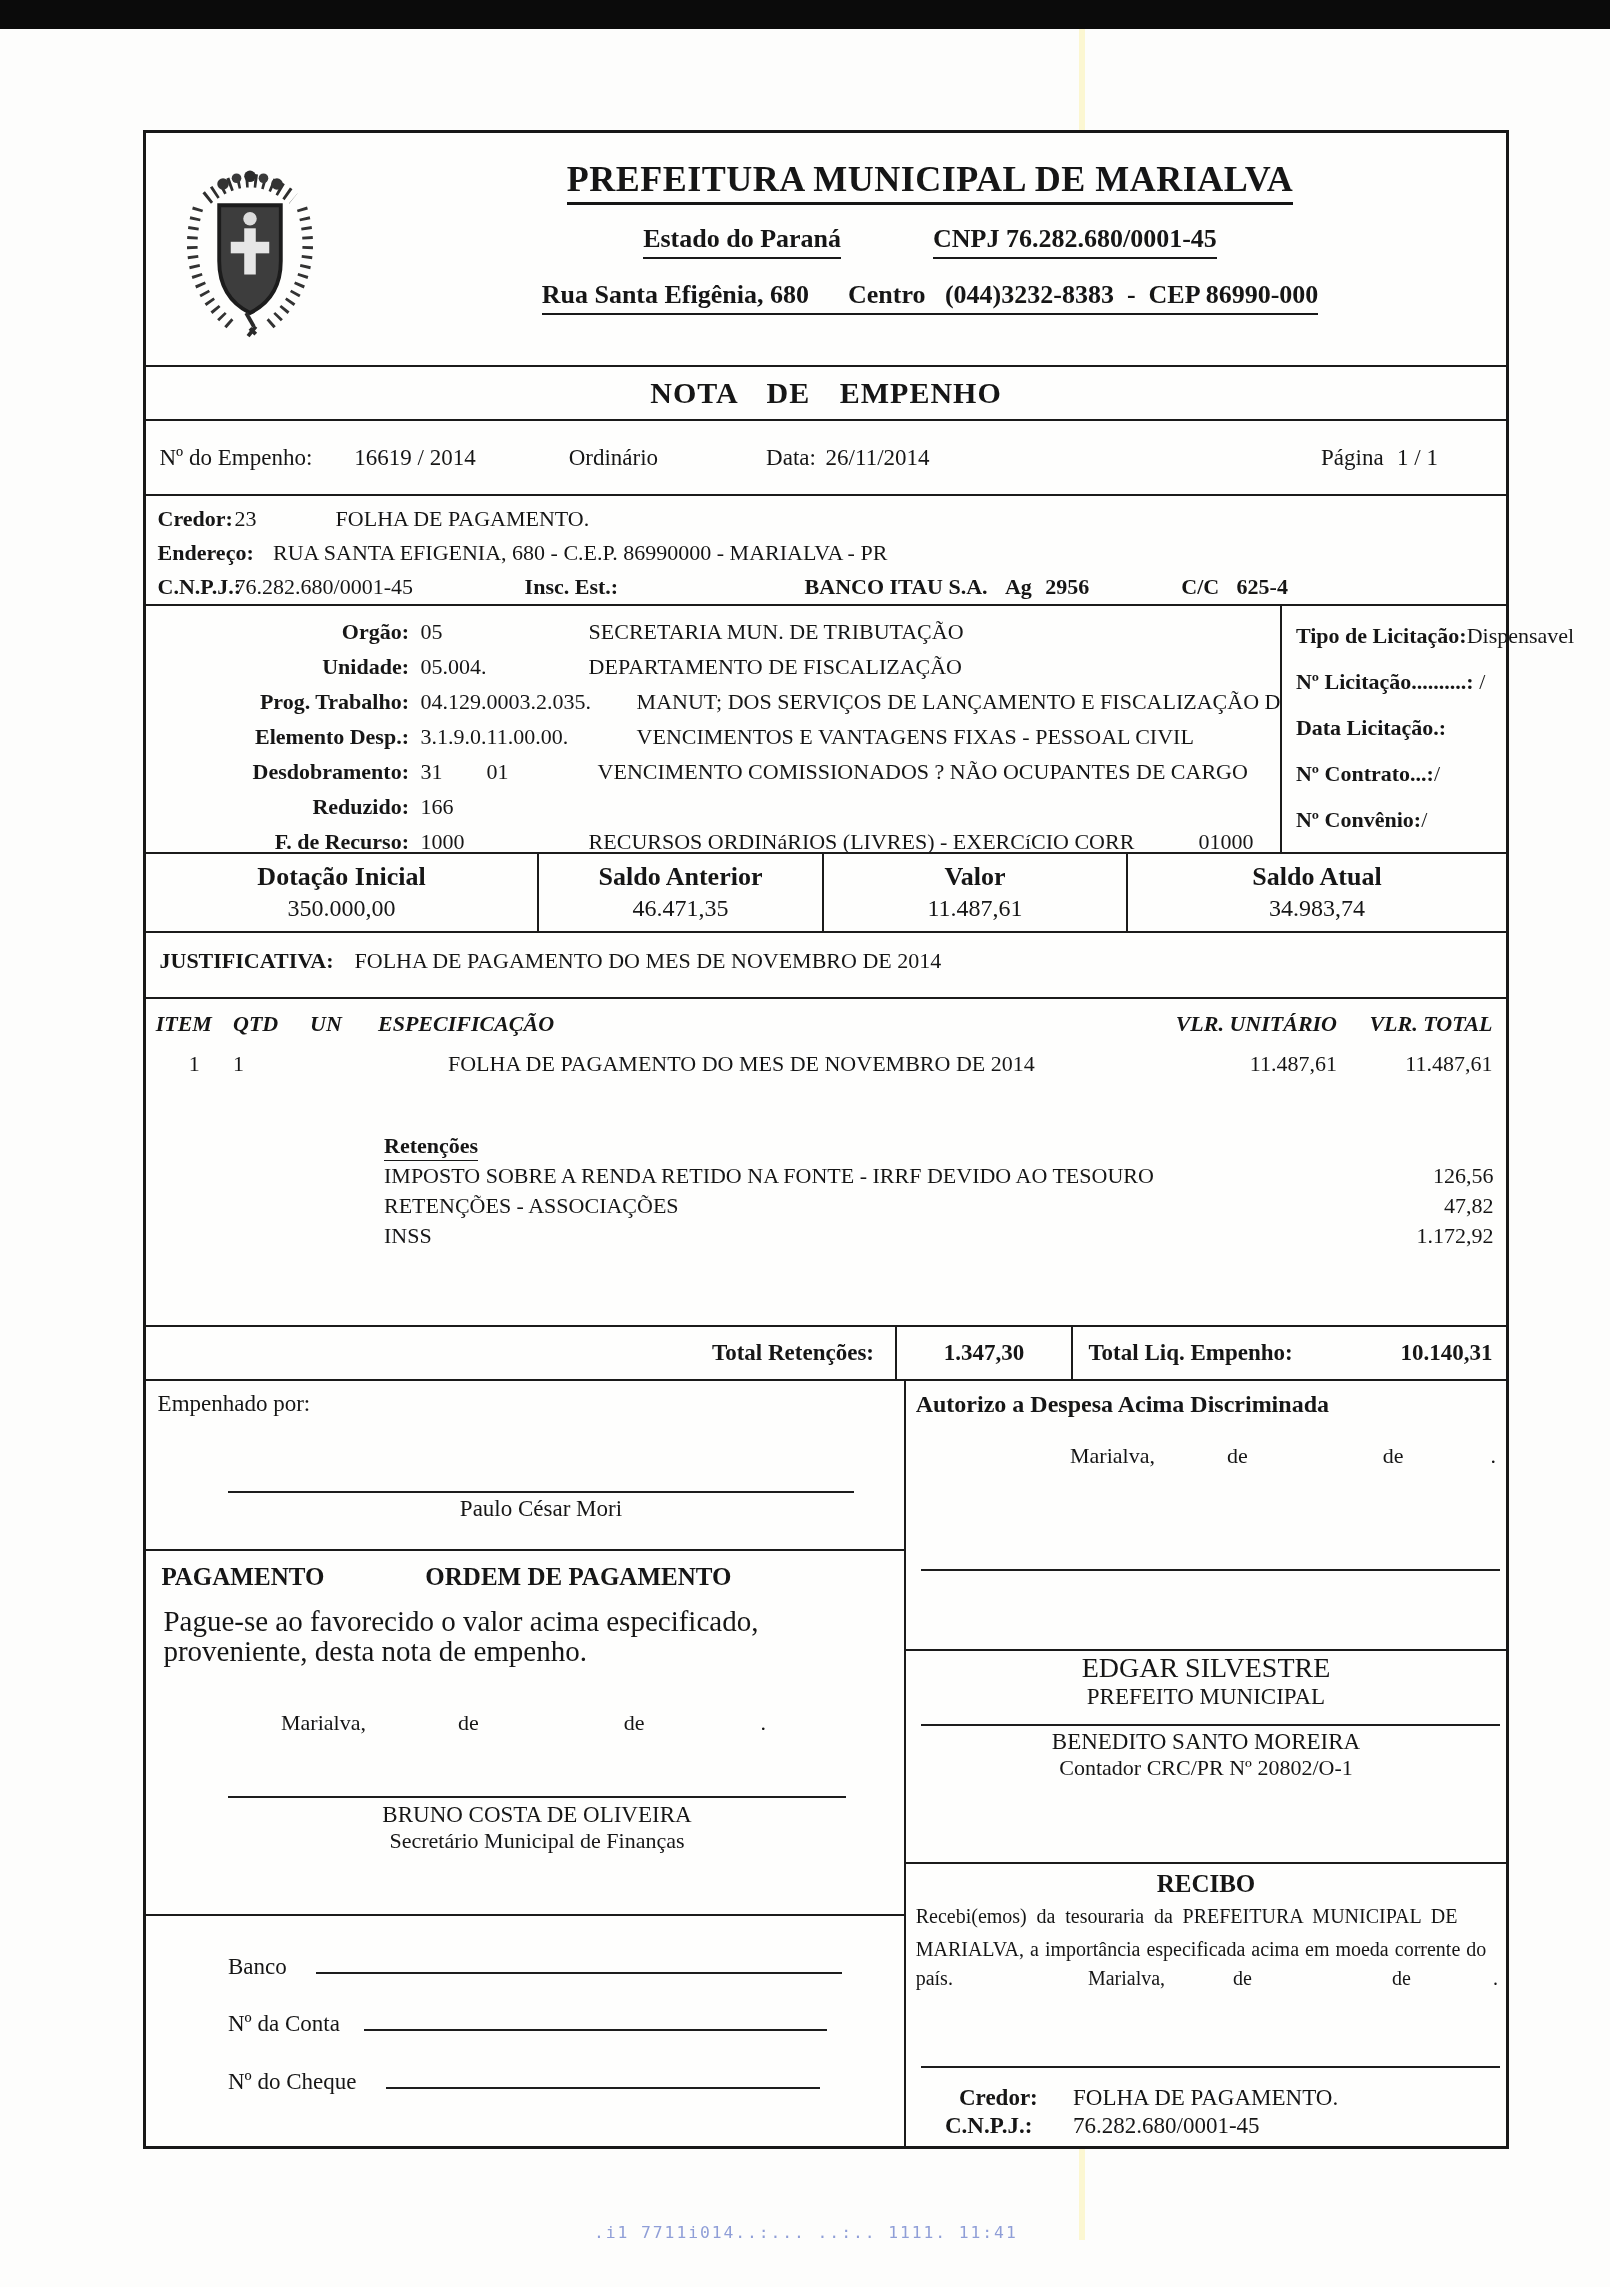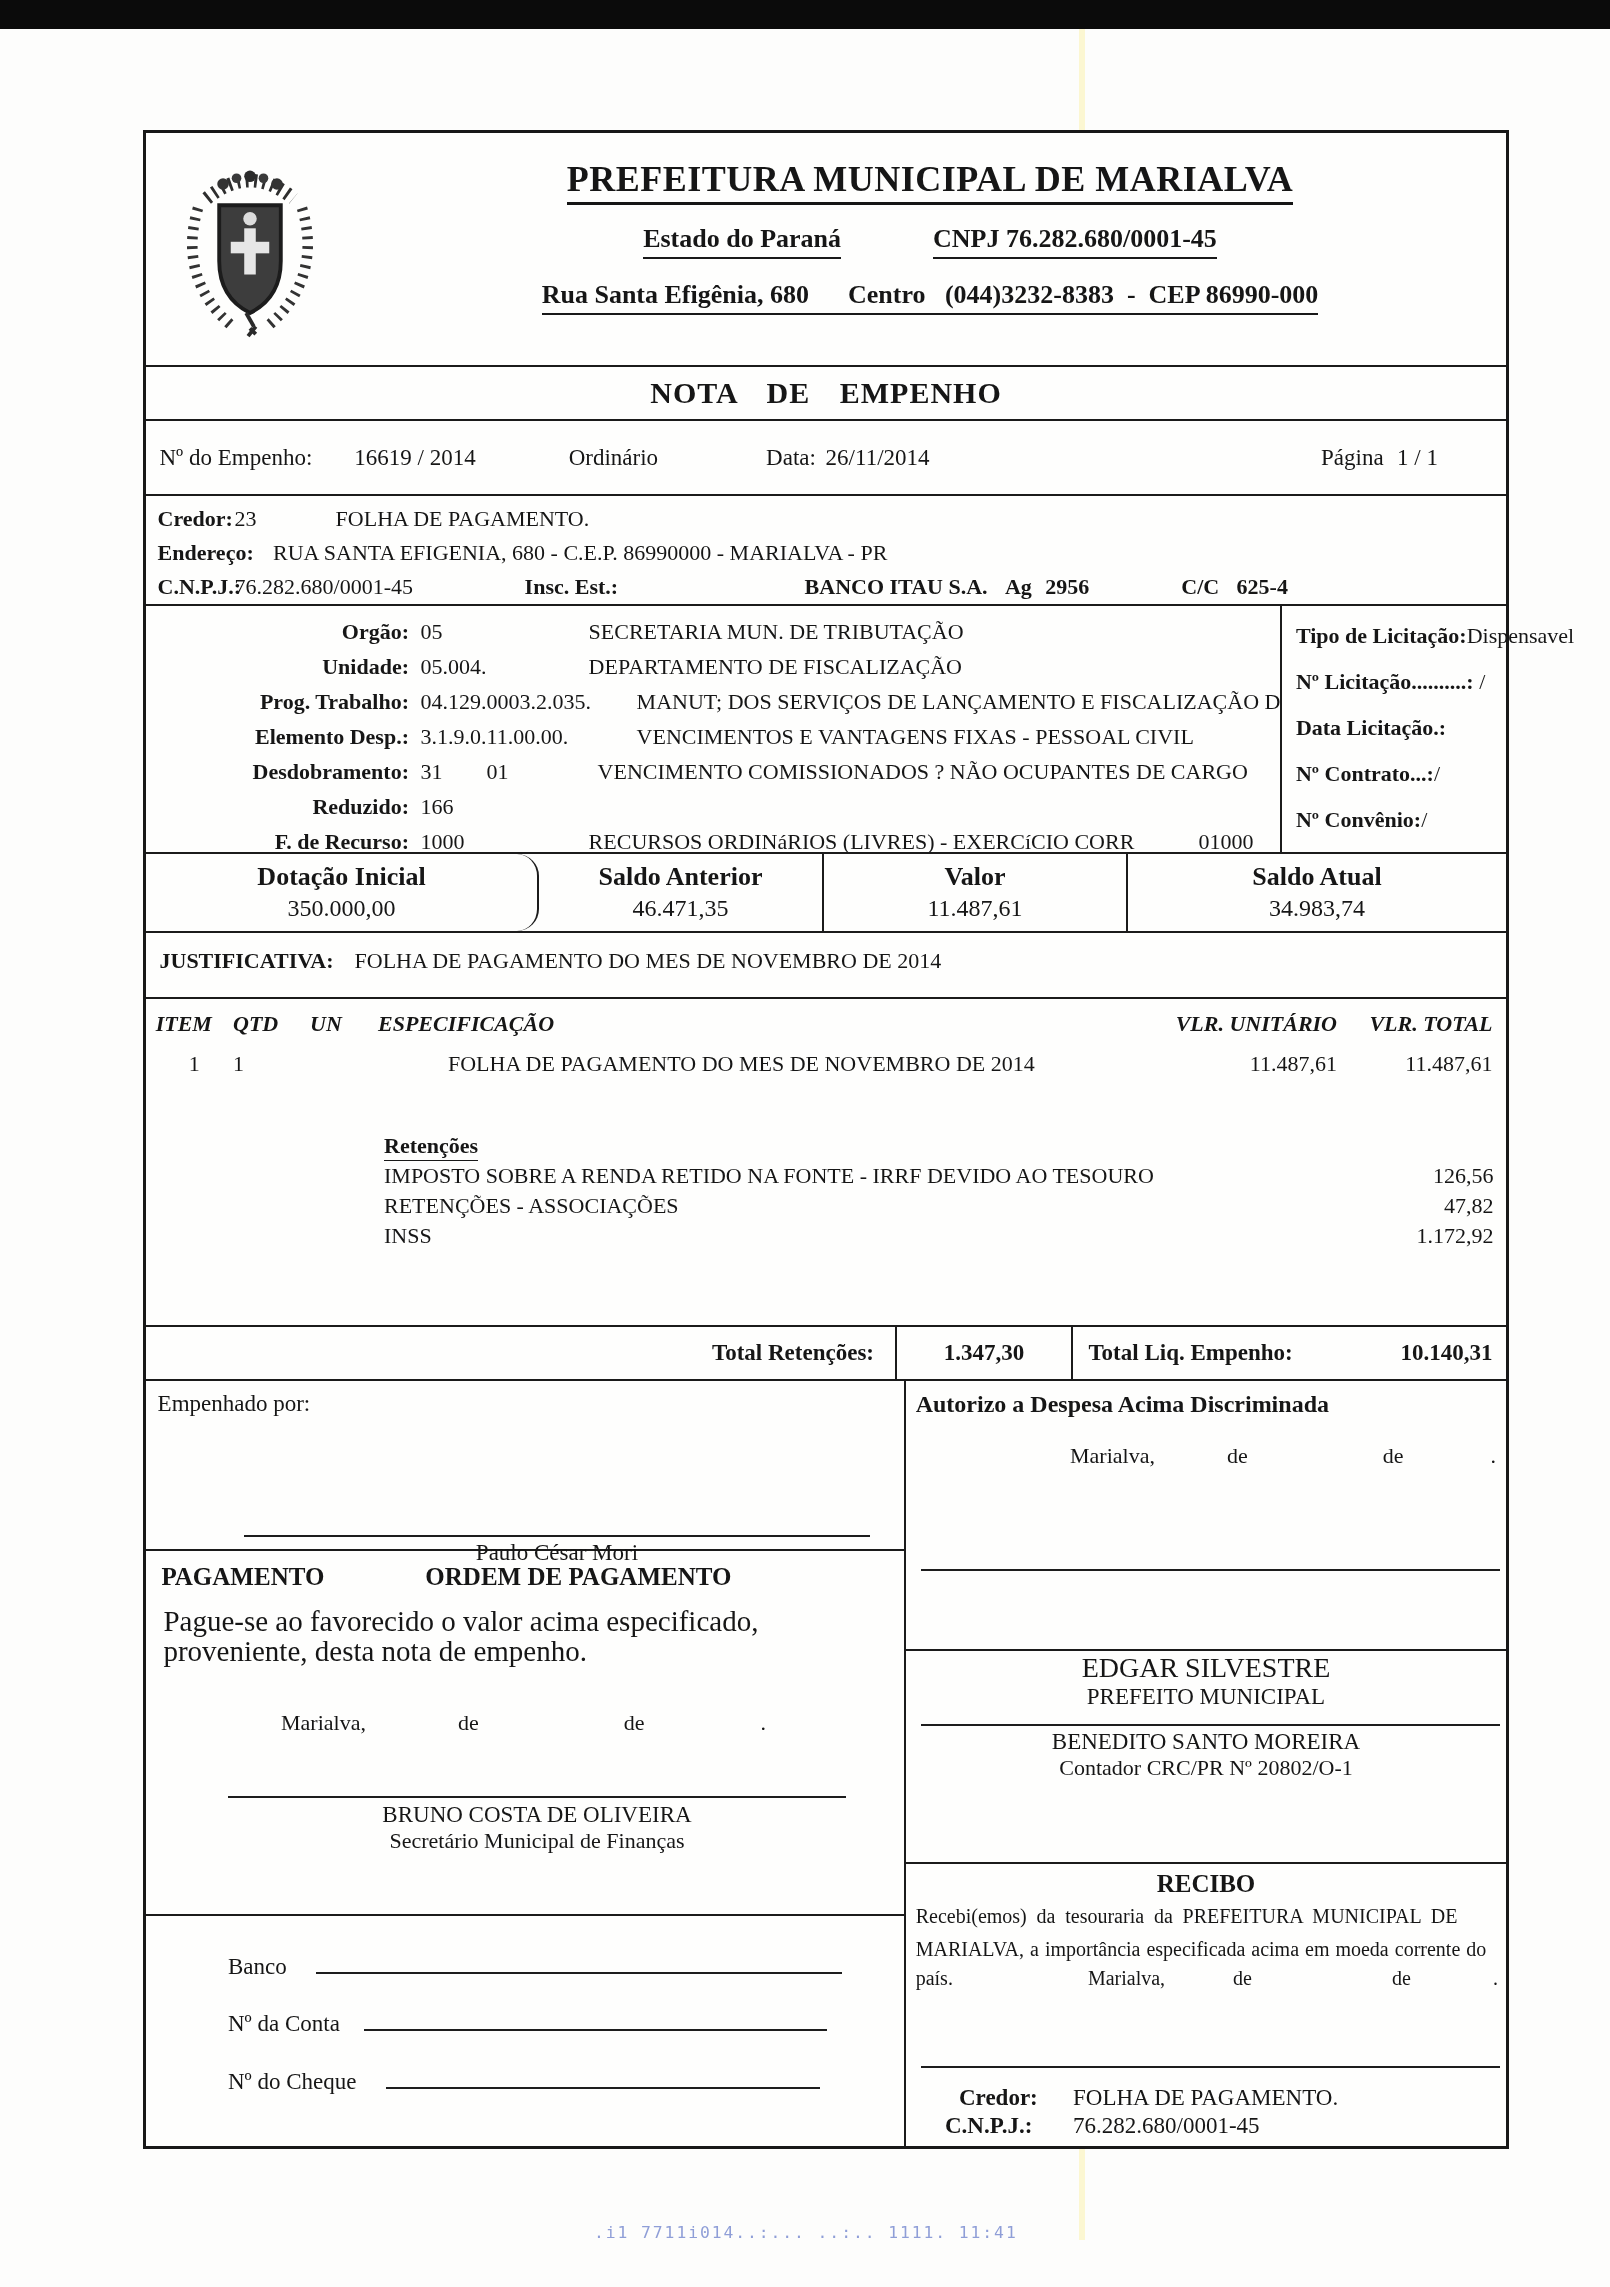--- a/index.html
+++ b/index.html
@@ -45,21 +45,21 @@
   .code{margin-left:11.6px;} .cw150{display:inline-block;width:145px;} .cw200{display:inline-block;width:193px;}
   .cw40{display:inline-block;width:39px;}
   .desc{margin-left:23px;} .desc2{margin-left:72px;}
   .extra{margin-left:auto;margin-right:27px;}
   .licit{flex:0 0 312px;border-left:2.9px solid #1b1b1b;padding:17.4px 7.7px 0 13.5px;box-sizing:border-box;}
   .licit .r{margin-bottom:20px;font-weight:bold;font-size:22px;white-space:nowrap;}
   .licit .val{font-weight:normal;}
   
   .sec-saldos{height:79px;display:flex;text-align:center;}
   .sd{box-sizing:border-box;padding-top:7.7px;}
-  .sd1{flex:0 0 393px;border-right:2.9px solid #1b1b1b;border-radius:22px;} .sd2{flex:0 0 285px;border-right:2.9px solid #1b1b1b;}
+  .sd1{flex:0 0 393px;border-right:2.9px solid #1b1b1b;} .sd2{flex:0 0 285px;border-right:2.9px solid #1b1b1b;}
   .sd3{flex:0 0 304px;border-right:2.9px solid #1b1b1b;} .sd4{flex:1;}
   .sd .t{font-size:26px;font-weight:bold;} .sd .v{font-size:24px;margin-top:2.9px;}
   
   .sec-just{height:66px;padding:15.4px 0 0 13.5px;display:flex;white-space:nowrap;}
   .sec-just .txt{margin-left:21px;}
   
   .sec-items{height:328px;padding-top:11.6px;}
   .itr{display:flex;align-items:baseline;}
   .c-item{flex:0 0 87px;padding-left:9.7px;box-sizing:border-box;}
   .c-qtd{flex:0 0 77px;} .c-un{flex:0 0 68px;}
@@ -77,21 +77,21 @@
   .tt1{flex:1;text-align:right;padding-right:21px;align-self:stretch;display:flex;align-items:center;justify-content:flex-end;border-right:2.9px solid #1b1b1b;}
   .tt2{flex:0 0 174px;text-align:center;align-self:stretch;display:flex;align-items:center;justify-content:center;border-right:2.9px solid #1b1b1b;}
   .tt3{flex:0 0 433px;display:flex;align-self:stretch;align-items:center;padding-left:15.4px;box-sizing:border-box;}
   .tt3 .v{margin-left:auto;padding-right:13.5px;}
   
   .sec-bottom{flex:1;display:flex;align-items:stretch;}
   .bl{flex:0 0 760px;border-right:2.9px solid #1b1b1b;display:flex;flex-direction:column;box-sizing:border-box;}
   .br{flex:1;display:flex;flex-direction:column;box-sizing:border-box;}
   .cellA{flex:0 0 168px;position:relative;}
   .cellA .cap{position:absolute;top:9.7px;left:11.6px;font-size:23px;}
-  .cellA .sigwrap{position:absolute;left:98px;width:626px;top:110px;text-align:center;margin-top:44px;}
+  .cellA .sigwrap{position:absolute;left:82px;width:626px;top:110px;text-align:center;}
   .cellA .sigwrap .nm{margin-top:2.9px;font-size:23px;}
   .cellB{flex:0 0 363px;}
   .pay-head{display:flex;padding:11.6px 0 0 15.4px;font-size:25px;font-weight:bold;}
   .pay-head .ordem{margin-left:101px;}
   .pague{margin:15.4px 0 0 17.4px;max-width:690px;font-size:29px;line-height:30px;}
   .cityrow{display:flex;margin-top:44px;padding-left:135px;font-size:22px;}
   .cityrow .d1{margin-left:92px;} .cityrow .d2{margin-left:145px;} .cityrow .dot{margin-left:116px;}
   .sigblk{margin:60px 0 0 82px;width:618px;text-align:center;}
   .sigblk .nm{margin-top:3.9px;font-size:23px;} .sigblk .rl{font-size:22px;}
   .cellC{flex:1;}

